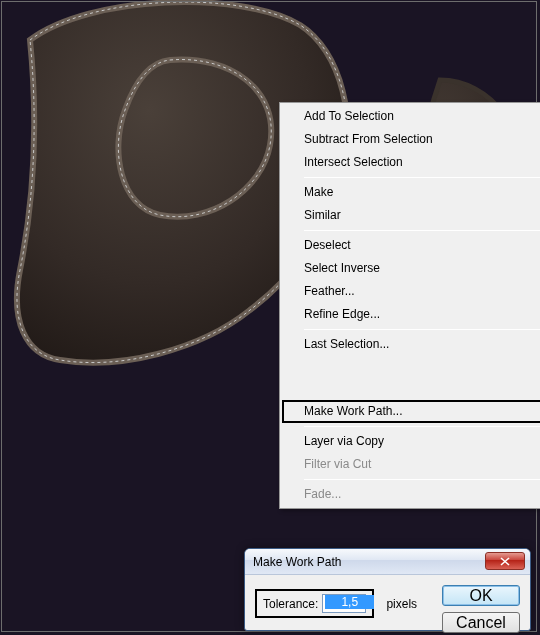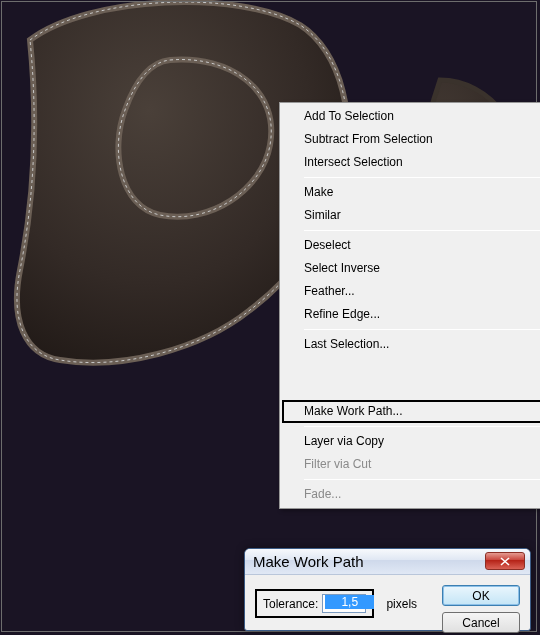--- a/index.html
+++ b/index.html
@@ -65,21 +65,21 @@
     background: linear-gradient(#f7f9fc, #dfe7f3 45%, #cfd9eb 46%, #e0e8f5);
     border-bottom: 1px solid #b9c6da;
     border-radius: 5px 5px 0 0;
     position: relative;
     display: flex;
     align-items: center;
     padding-left: 8px;
   }
   .dialog-title {
     color: #000;
-    font-size: 15px;
+    font-size: 12px;
   }
   .close-btn {
     position: absolute;
     right: 5px;
     top: 3px;
     width: 40px;
     height: 18px;
     background: linear-gradient(#e49a90, #c8433a 45%, #b52318 46%, #d96155);
     border: 1px solid #8b2e25;
     border-radius: 3px;
@@ -130,21 +130,21 @@
   .dlg-btn {
     width: 78px;
     height: 21px;
     margin-bottom: 6px;
     border: 1px solid #707070;
     border-radius: 3px;
     background: linear-gradient(#f5f5f5, #e0e0e0);
     display: flex;
     align-items: center;
     justify-content: center;
-    font-size: 12px;
+    font-size: 16px;
     color: #000;
   }
   .dlg-btn.default {
     border: 1px solid #3c7fb1;
     box-shadow: 0 0 0 1px #8cc0e8 inset;
     background: linear-gradient(#eaf6fd, #c4e5f6);
   }
   .outer-frame {
     position: absolute;
     left: 1px; top: 1px;

